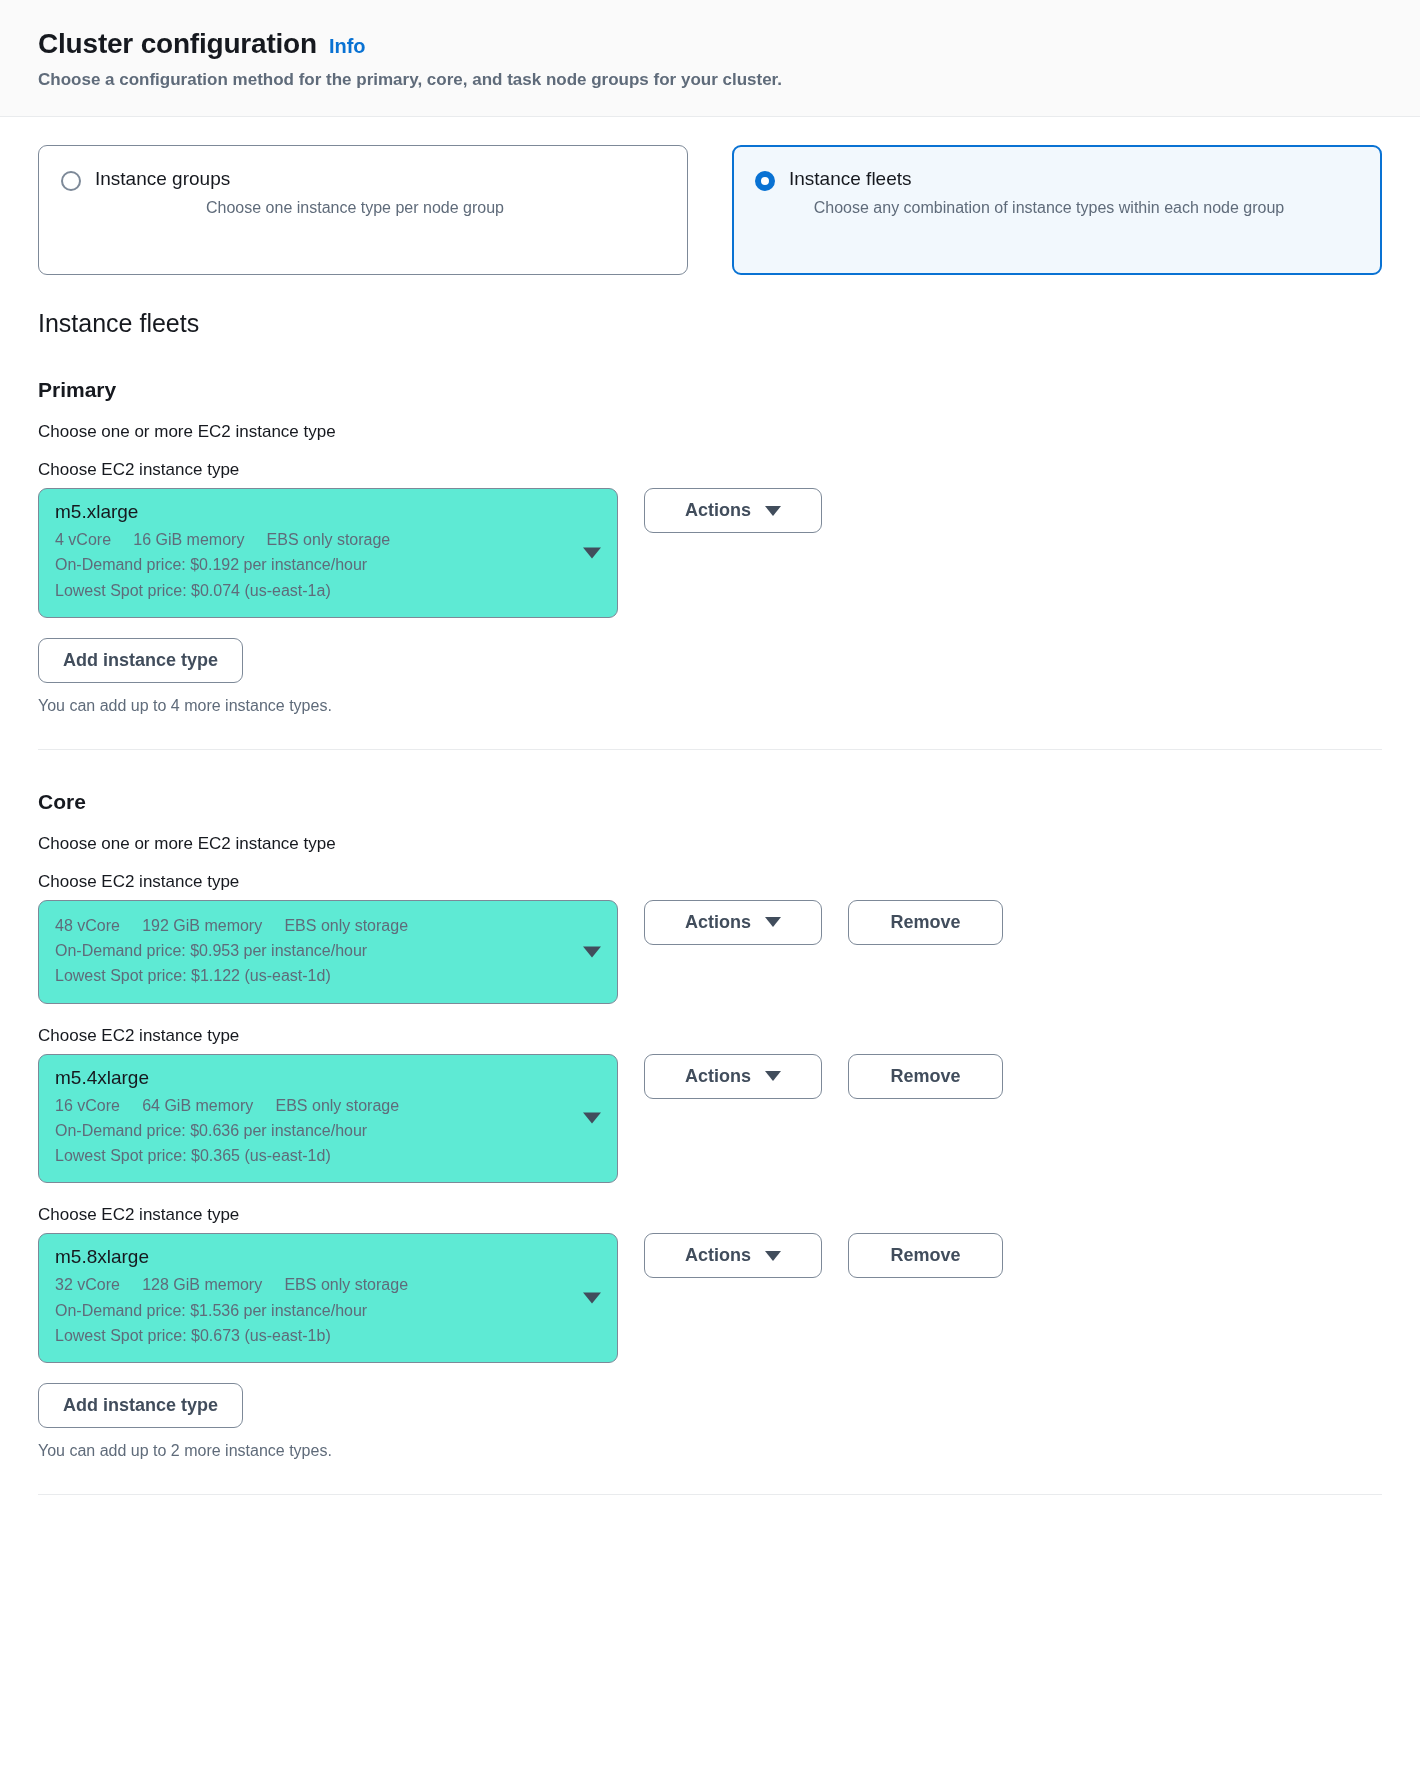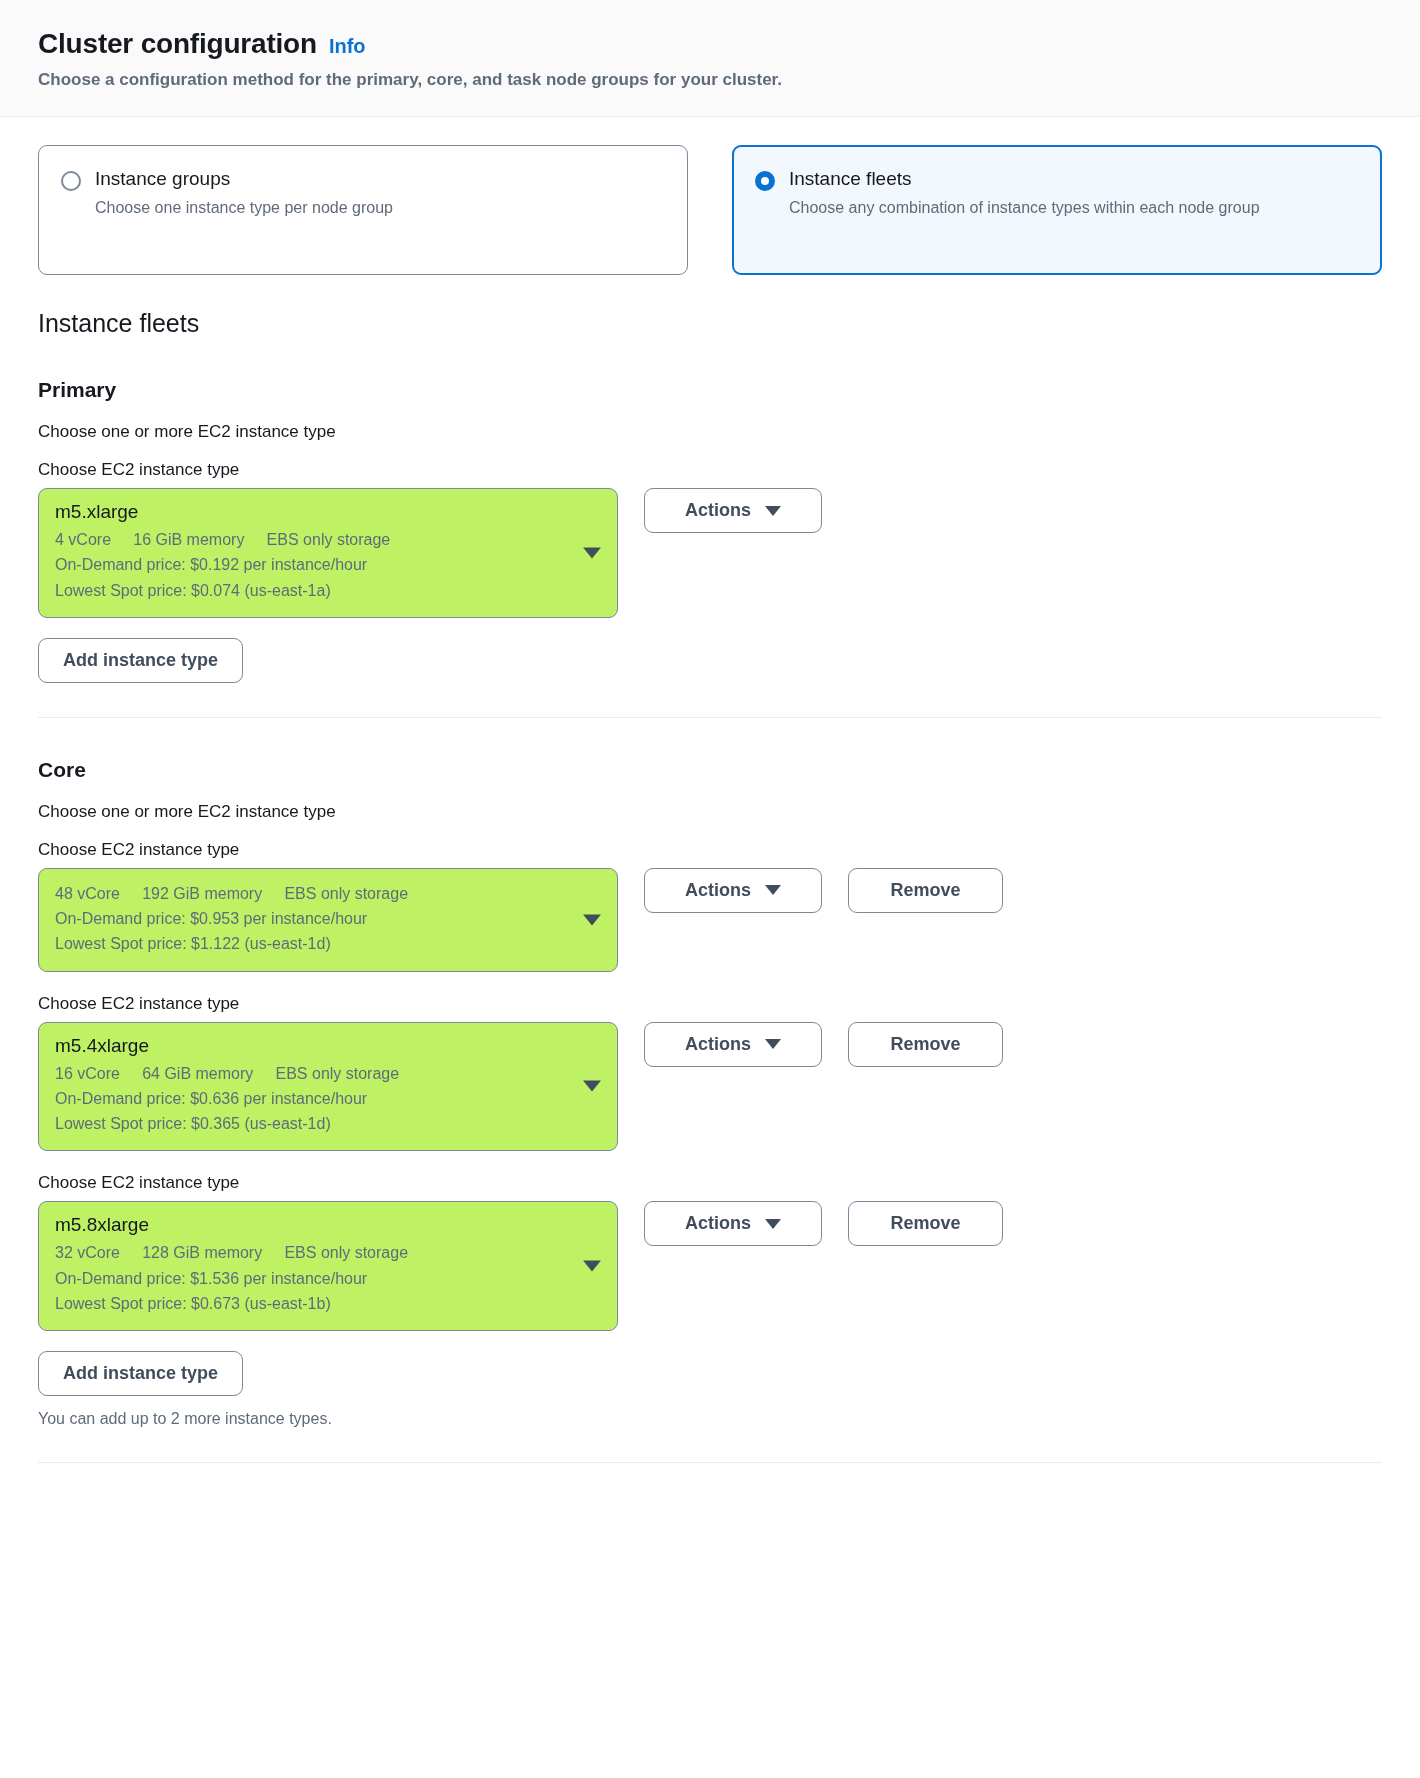--- a/index.html
+++ b/index.html
@@ -46,20 +46,21 @@
     font-weight: bold;
   }
   
   .body {
     padding: 0 38px;
   }
   .radio-row {
     display: flex;
     gap: 44px;
     padding-top: 28px;
+    text-align: center;
   }
   .radio-card {
     flex: 1 1 0;
     border: 1px solid #7d8998;
     border-radius: 9px;
     background: #ffffff;
     padding: 22px 26px 24px 22px;
     min-height: 130px;
     cursor: pointer;
   }
@@ -123,21 +124,21 @@
   }
   .select-row {
     display: flex;
     align-items: flex-start;
     gap: 26px;
   }
   .select-box {
     width: 580px;
     border: 1px solid #7d8998;
     border-radius: 9px;
-    background: #bef264;
+    background: #5eead4;
     padding: 12px 16px 14px 16px;
     position: relative;
     cursor: pointer;
   }
   .select-title {
     font-size: 19px;
     color: #16191f;
     margin-bottom: 4px;
   }
   .spec-line {
@@ -242,20 +243,21 @@
       </div>
       <button class="btn btn-actions">
         <span>Actions</span>
         <span class="caret"></span>
       </button>
     </div>
 
     <button class="btn btn-add">
       <span>Add instance type</span>
     </button>
+    <div class="hint">You can add up to 4 more instance types.</div>
 
     <hr class="divider">
 
     
     <h3 class="group-title">Core</h3>
     <div class="plain-text">Choose one or more EC2 instance type</div>
 
     <div class="field-label">Choose EC2 instance type</div>
     <div class="select-row">
       <div class="select-box">

